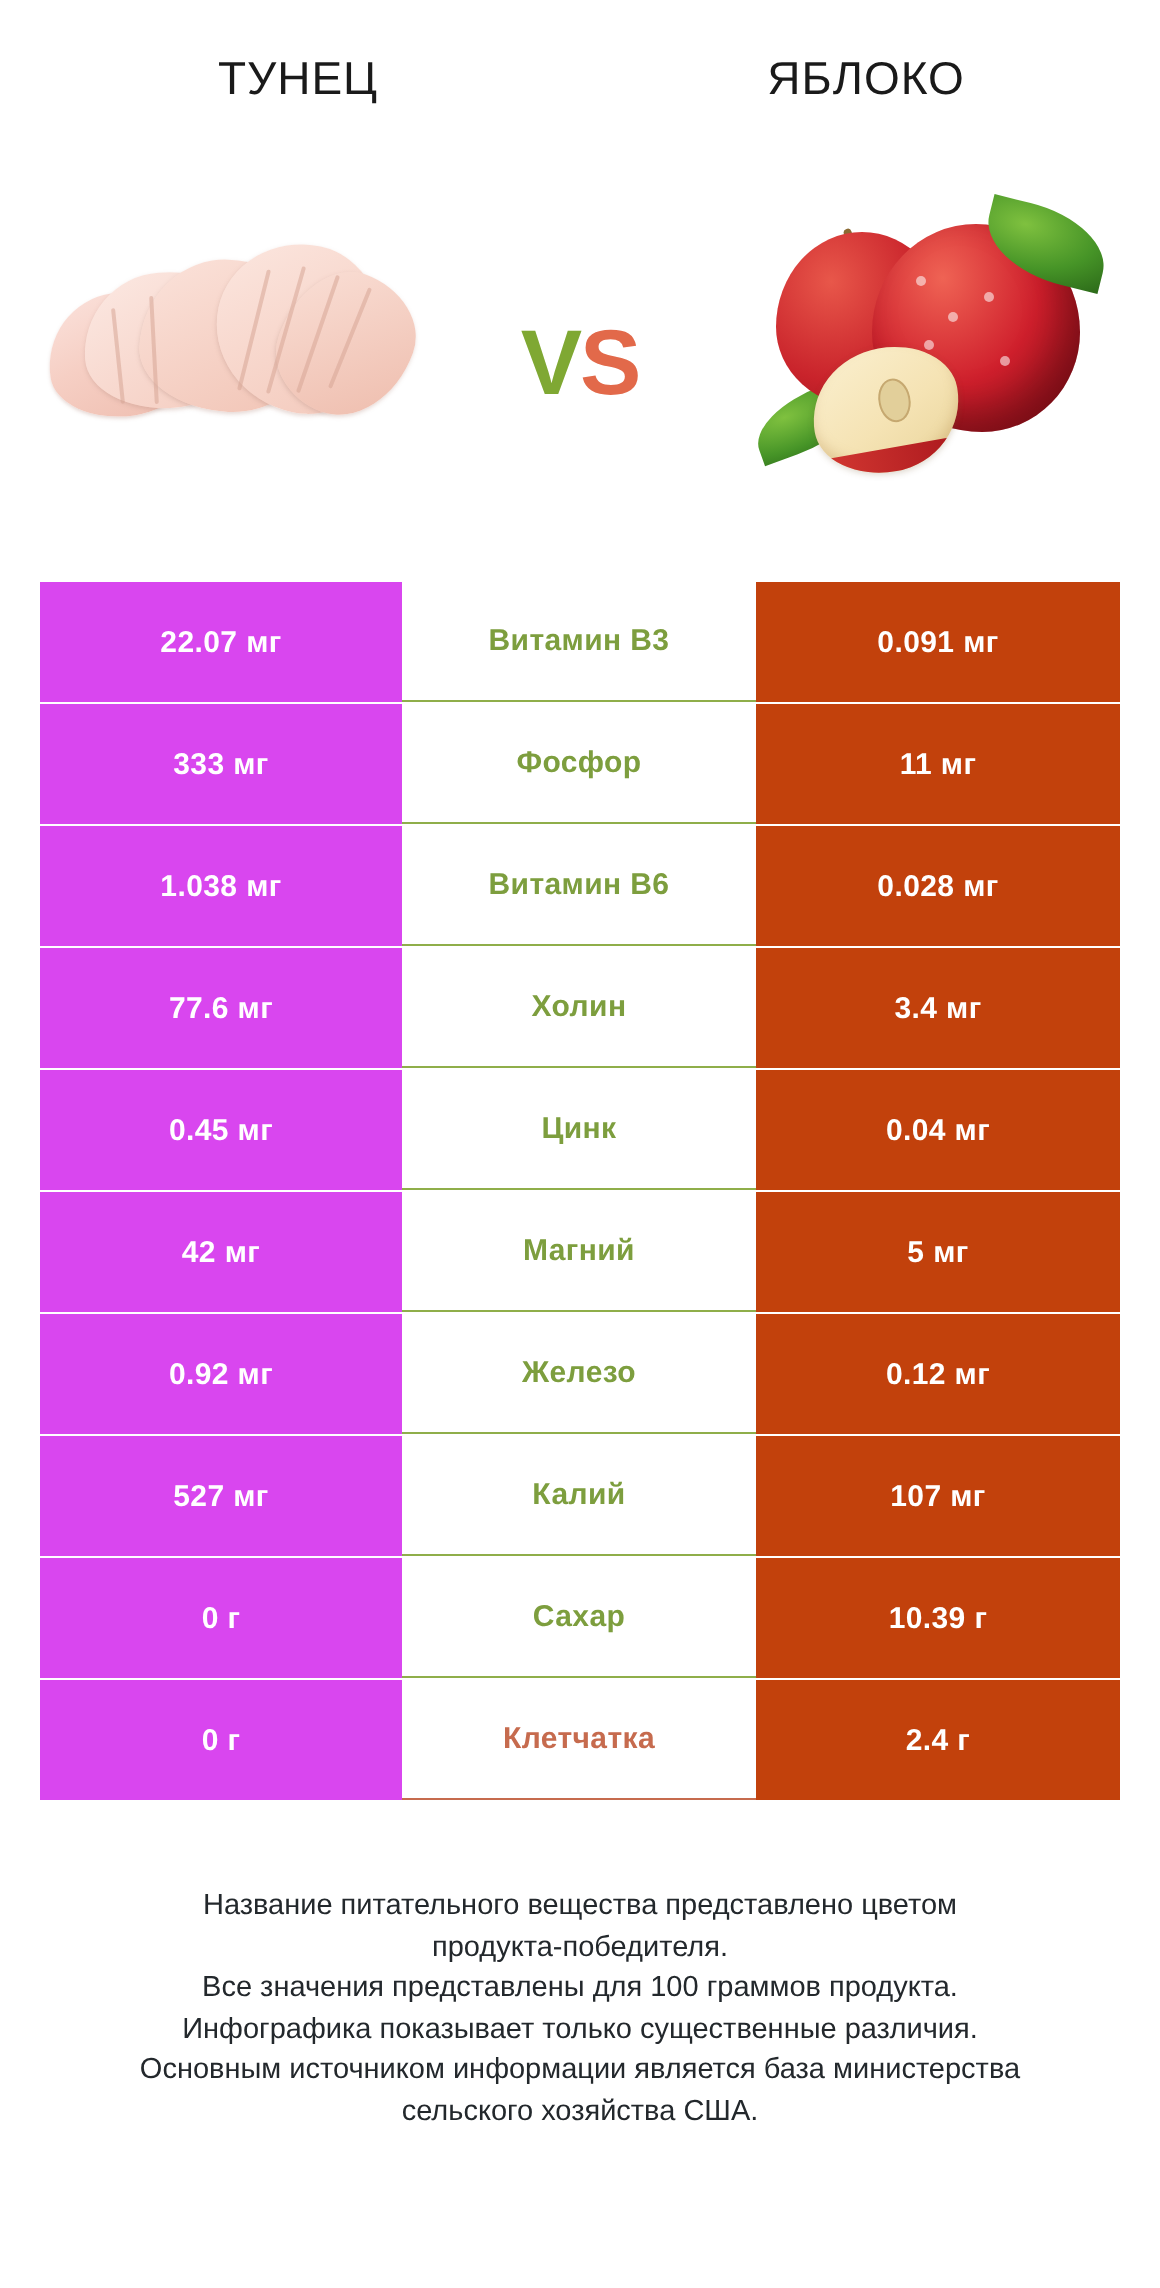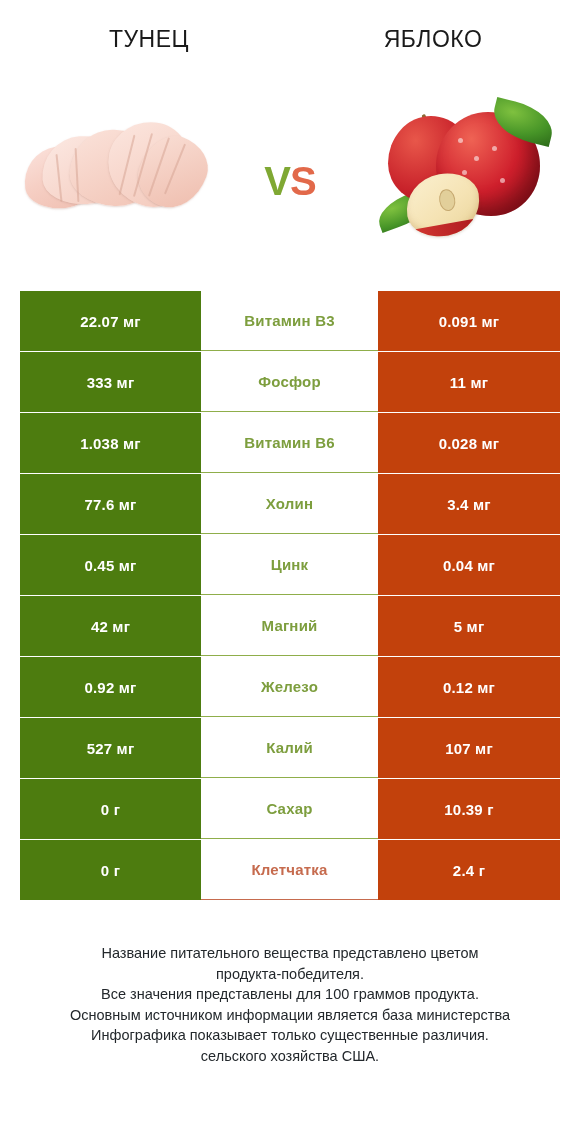--- a/index.html
+++ b/index.html
@@ -44,21 +44,21 @@
     position: relative;
   }
   .hero-food {
     width: 210px;
     height: 190px;
     position: relative;
   }
   .vs {
     width: 140px;
     text-align: center;
-    font-size: 40px;
+    font-size: 46px;
     font-weight: 700;
     letter-spacing: -1px;
     line-height: 1;
     font-family: "Liberation Sans", "DejaVu Sans", sans-serif;
   }
   .vs .v { color: #7FA833; }
   .vs .s { color: #E2694A; }
 
   
   .tuna-wrap {
@@ -183,21 +183,21 @@
     display: flex;
     align-items: center;
     justify-content: center;
     box-sizing: border-box;
     font-size: 15px;
     font-weight: 700;
     letter-spacing: 0.2px;
   }
   .cell-left {
     width: 181px;
-    background: #4d7c0f;
+    background: #d946ef;
     color: #ffffff;
     text-align: right;
   }
   .cell-mid {
     width: 177px;
     background: #ffffff;
     color: #7D9E3E;
     border-bottom: 1px solid #8FAE4A;
     font-weight: 700;
   }
@@ -324,16 +324,16 @@
       <div class="cell cell-left">0 г</div>
       <div class="cell cell-mid mid-red">Клетчатка</div>
       <div class="cell cell-right">2.4 г</div>
     </div>
   </div>
 
 <div class="footer">
   <p>Название питательного вещества представлено цветом</p>
   <p>продукта-победителя.</p>
   <p>Все значения представлены для 100 граммов продукта.</p>
+  <p>Инфографика показывает только существенные различия.</p>
   <p>Основным источником информации является база министерства</p>
-  <p>Инфографика показывает только существенные различия.</p>
   <p>сельского хозяйства США.</p>
 </div>
 
 </body></html>

